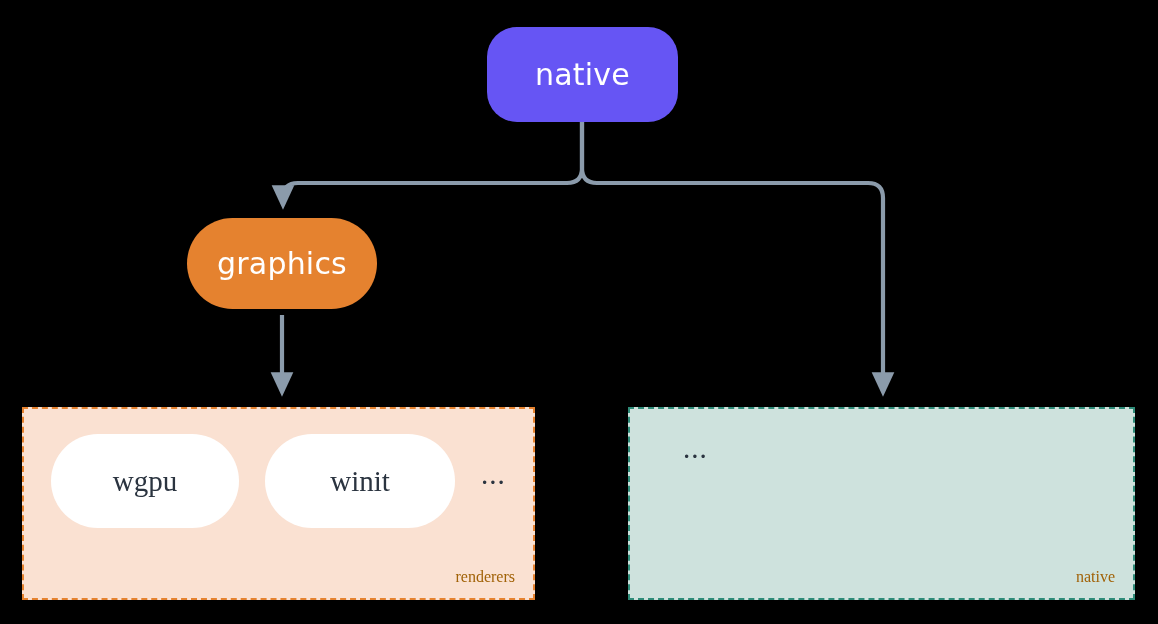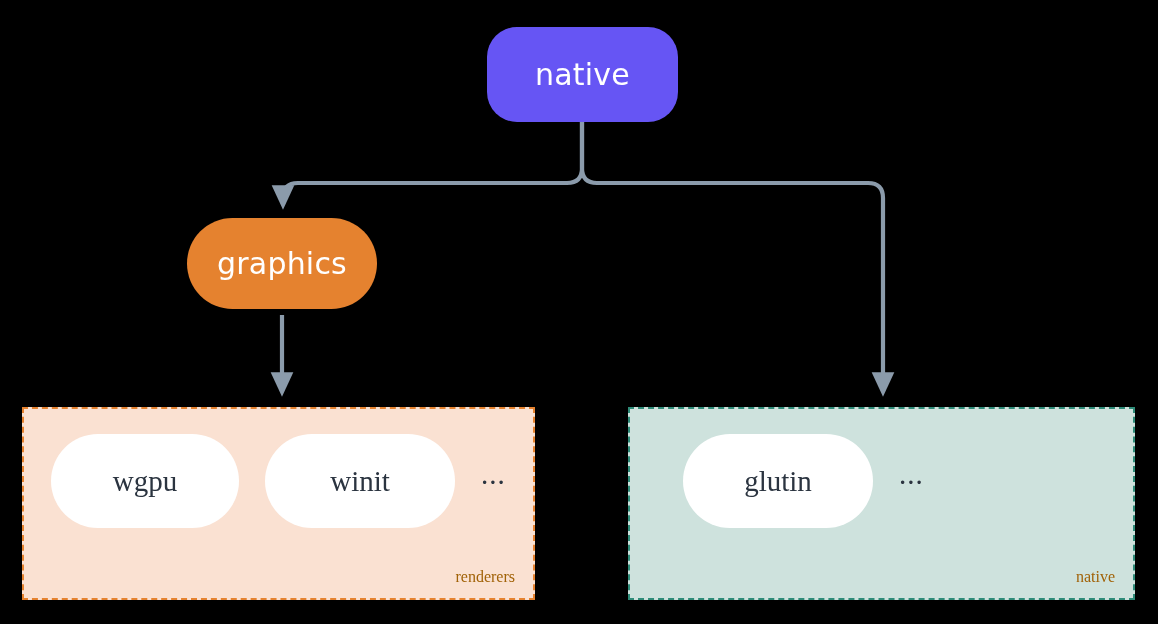--- a/index.html
+++ b/index.html
@@ -153,21 +153,18 @@
       <div class="chip chip-w2">
         <span>winit</span>
       </div>
       <div class="ellipsis">...</div>
     </div>
     <div class="group-label">renderers</div>
   </div>
 
   <div class="group group-shells">
     <div class="group-items">
-      <div class="chip chip-w2">
-        <span>glutin</span>
-      </div>
       <div class="ellipsis">...</div>
     </div>
     <div class="group-label">native</div>
   </div>
 
 </div>
 
 </body></html>

